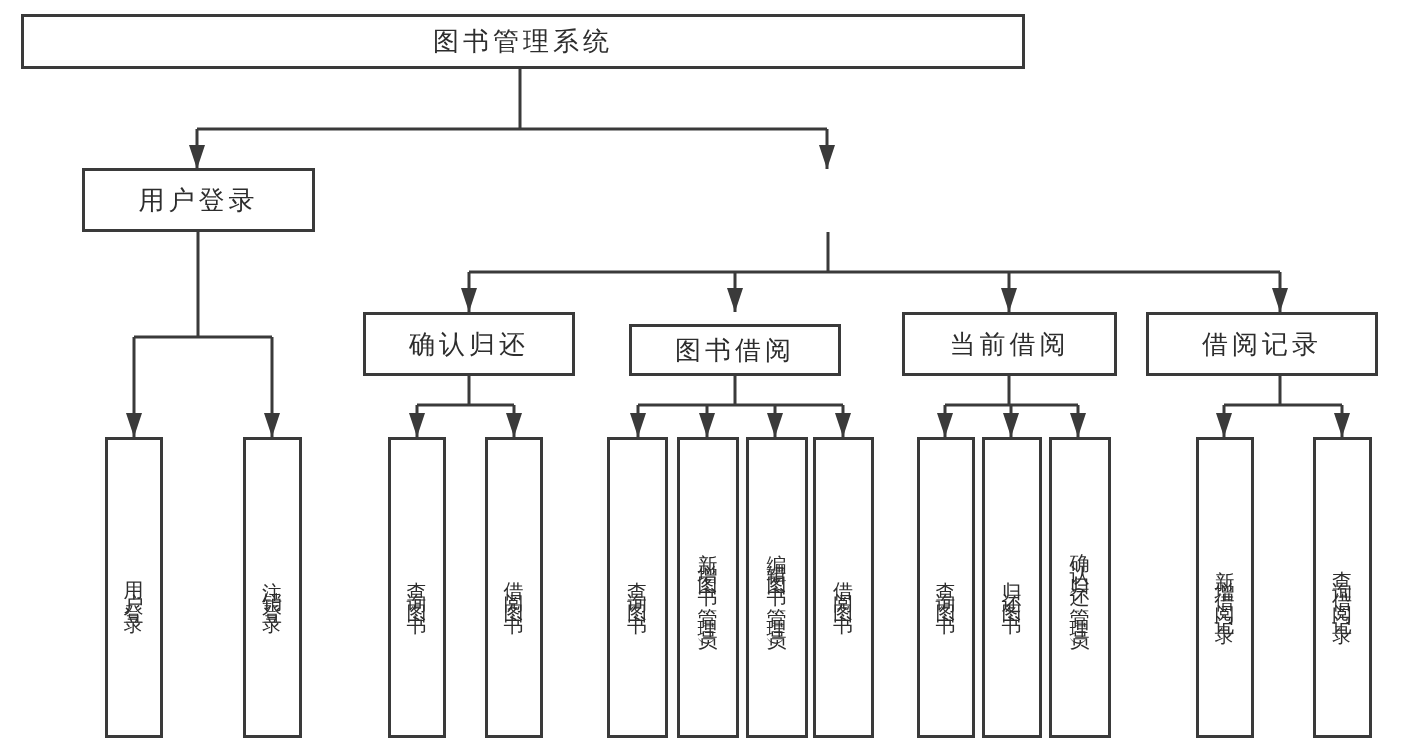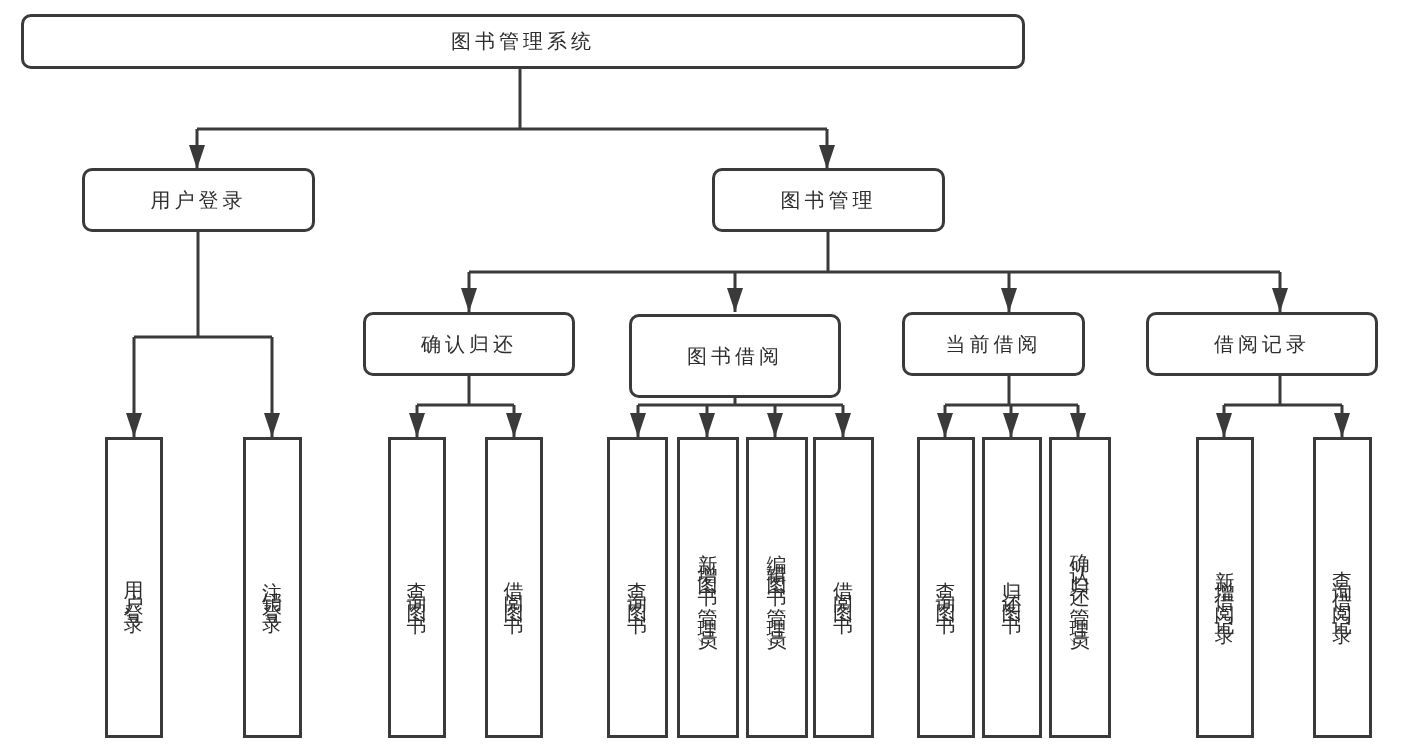--- a/index.html
+++ b/index.html
@@ -11,21 +11,21 @@
   .canvas{position:relative;width:1405px;height:747px;overflow:hidden;background:var(--background,#ffffff);}
   svg.connectors{position:absolute;left:0;top:0;}
   .connectors path{fill:none;stroke:var(--line,#3a3a3a);stroke-width:3;}
   .connectors polygon{fill:var(--line,#3a3a3a);stroke:none;}
   .hbox,.vbox{
     position:absolute;box-sizing:border-box;
     border:3px solid var(--line,#3a3a3a);
     background:#ffffff;color:var(--text,#2d2d2d);
     display:flex;align-items:center;justify-content:center;
   }
-  .hbox{font-size:20px;letter-spacing:4px;white-space:nowrap;border-radius:10px;}
+  .hbox{font-size:26px;letter-spacing:4px;white-space:nowrap;}
   .vbox{
     top:437px;height:301px;
     writing-mode:vertical-rl;text-orientation:mixed;
     font-size:20px;letter-spacing:11px;line-height:1;
   }
   .watermark{
     position:absolute;left:1188px;top:713px;
     font-size:17px;letter-spacing:1px;white-space:nowrap;
     color:var(--watermark,#b3adb2);
   }
@@ -62,25 +62,24 @@
       <polygon points="1003,413 1019,413 1011,437"></polygon>
       <polygon points="1070,413 1086,413 1078,437"></polygon>
       <polygon points="1216,413 1232,413 1224,437"></polygon>
       <polygon points="1334,413 1350,413 1342,437"></polygon>
     </g>
   </svg>
 
   <div class="hbox" style="left:21px;top:14px;width:1004px;height:55px">图书管理系统</div>
 
   <div class="hbox" style="left:82px;top:168px;width:233px;height:64px">用户登录</div>
-  <div class="hbox" style="left:712px;top:168px;width:233px;height:64px">图书管理</div>
 
   <div class="hbox" style="left:363px;top:312px;width:212px;height:64px">确认归还</div>
-  <div class="hbox" style="left:629px;top:314px;width:212px;height:84px">图书借阅</div>
-  <div class="hbox" style="left:902px;top:312px;width:183px;height:64px">当前借阅</div>
+  <div class="hbox" style="left:629px;top:324px;width:212px;height:52px">图书借阅</div>
+  <div class="hbox" style="left:902px;top:312px;width:215px;height:64px">当前借阅</div>
   <div class="hbox" style="left:1146px;top:312px;width:232px;height:64px">借阅记录</div>
 
   <div class="vbox" style="left:105px;width:58px">用户登录</div>
   <div class="vbox" style="left:243px;width:59px">注销登录</div>
 
   <div class="vbox" style="left:388px;width:58px">查询图书</div>
   <div class="vbox" style="left:485px;width:58px">借阅图书</div>
 
   <div class="vbox" style="left:607px;width:61px">查询图书</div>
   <div class="vbox" style="left:677px;width:62px">新增图书（管理员）</div>

